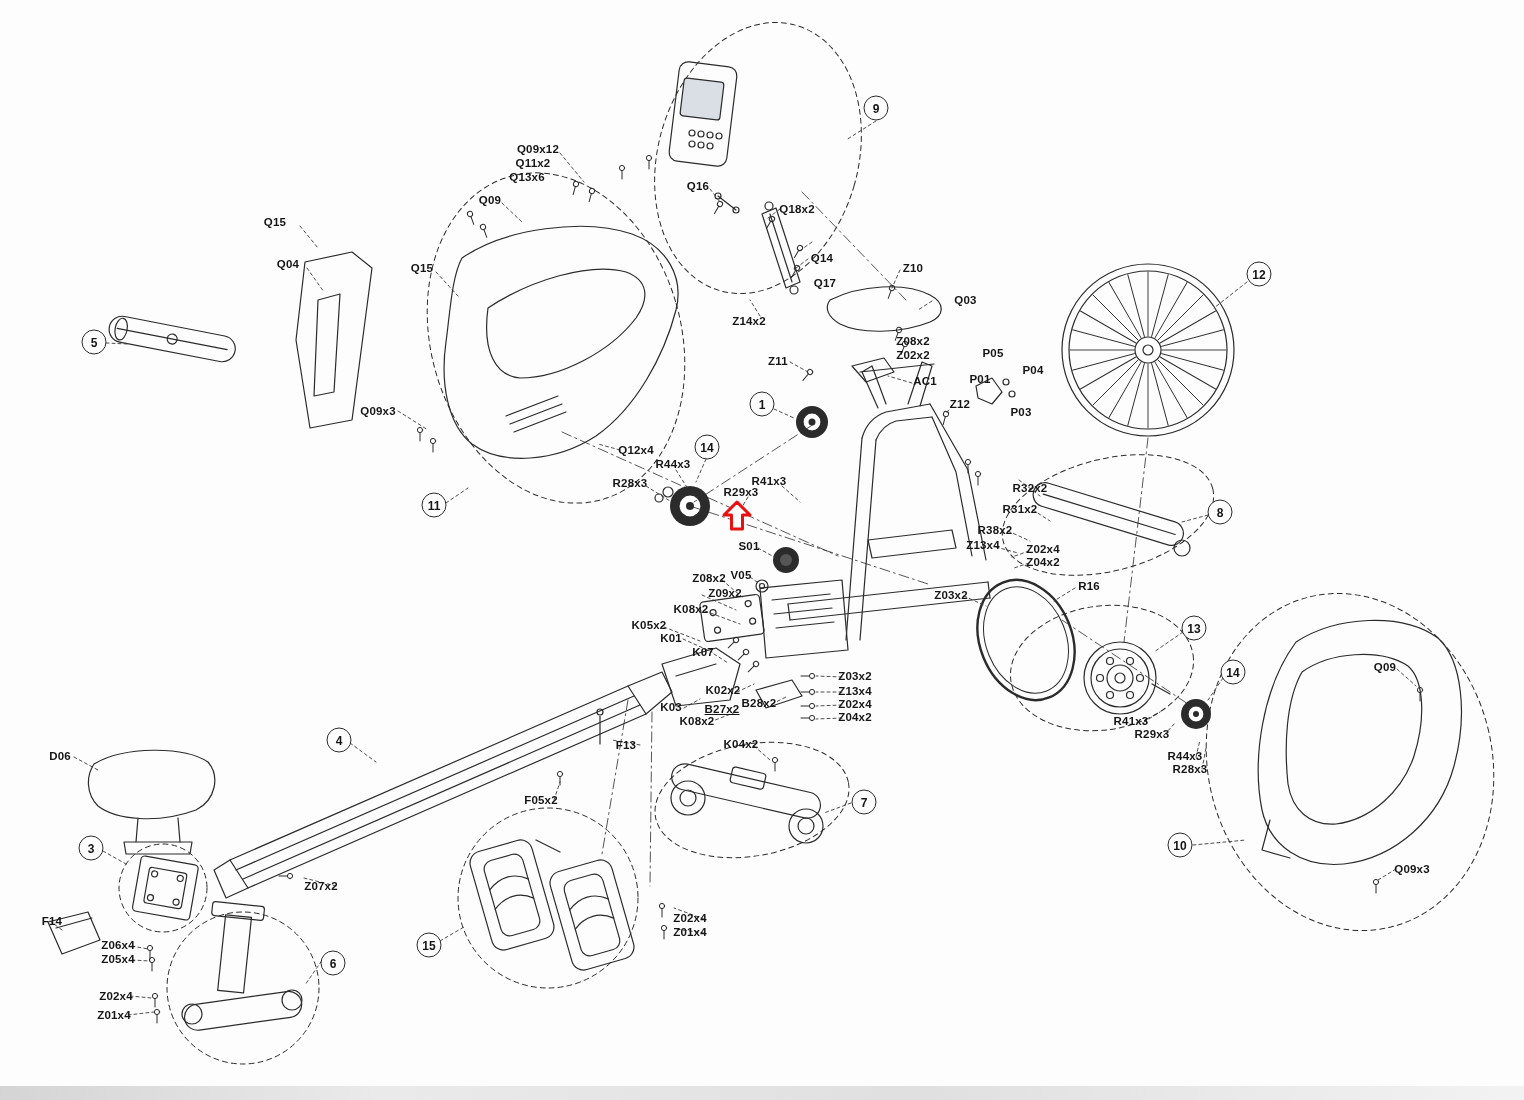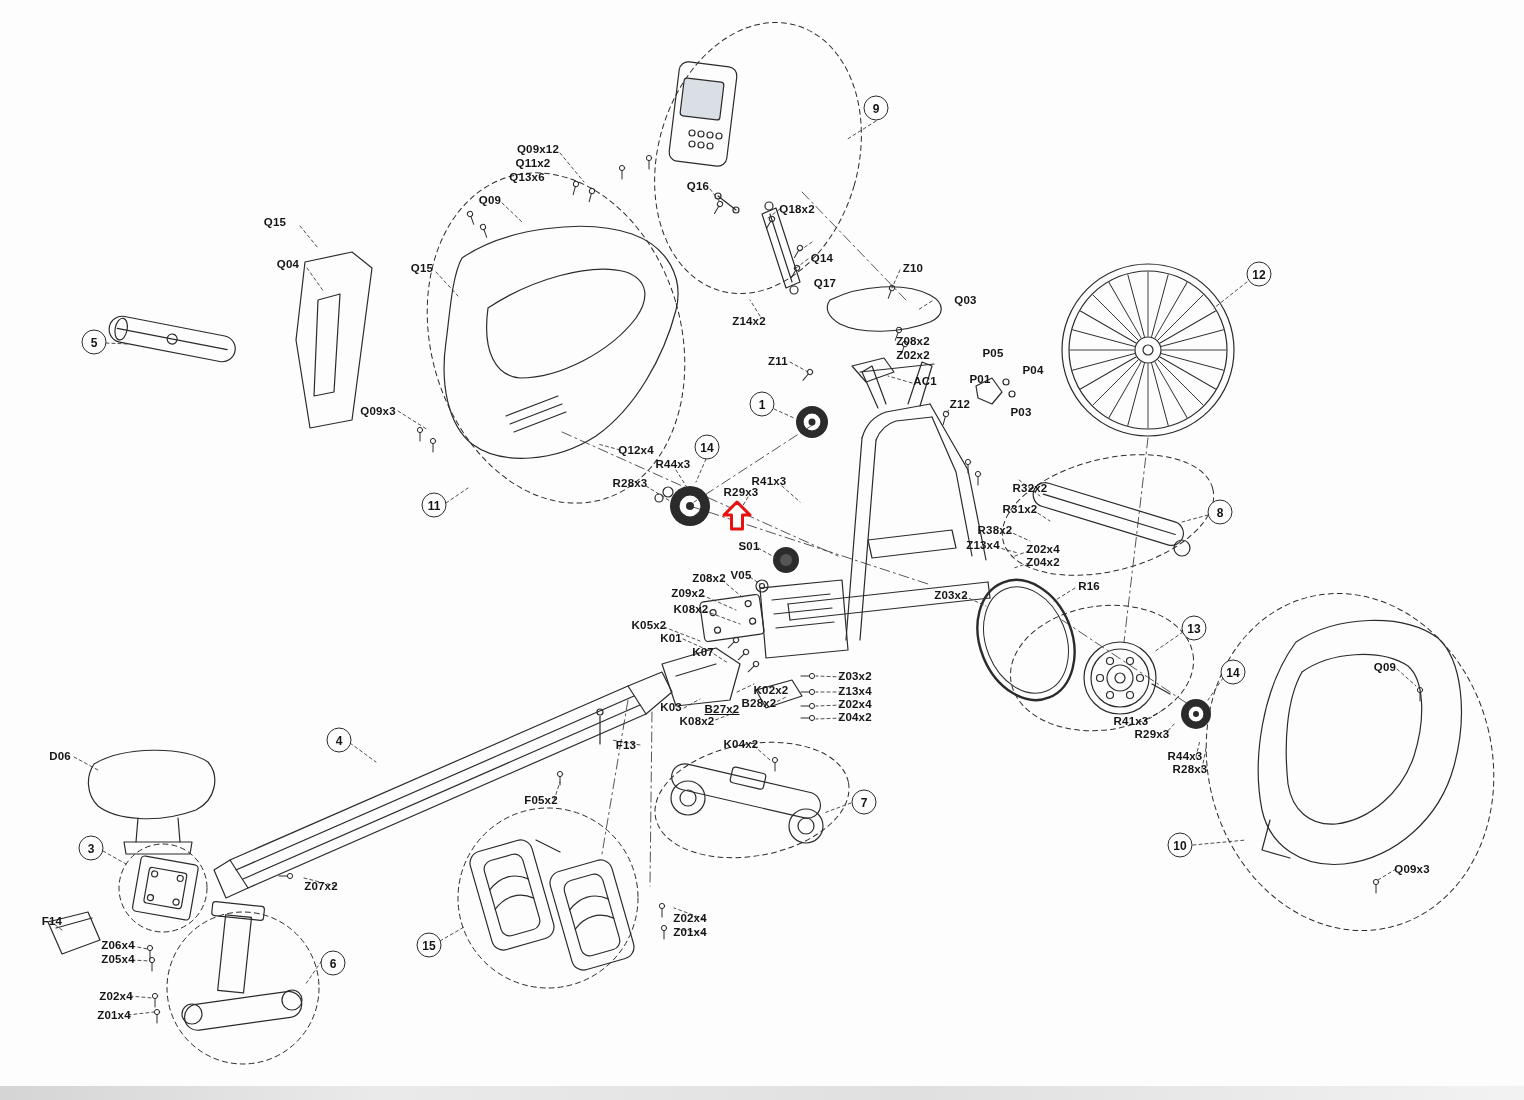--- a/index.html
+++ b/index.html
@@ -398,29 +398,29 @@
       <span class="part-label" style="left: 1005px; top: 488px; margin-left: 25px;">R32x2</span>
       <span class="part-label" style="left: 1020px; top: 509px;">R31x2</span>
       <span class="part-label" style="left: 995px; top: 530px;">R38x2</span>
       <span class="part-label" style="left: 749px; top: 546px;">S01</span>
       <span class="part-label" style="left: 983px; top: 545px;">Z13x4</span>
       <span class="part-label" style="left: 1043px; top: 549px;">Z02x4</span>
       <span class="part-label" style="left: 1043px; top: 562px;">Z04x2</span>
       <span class="part-label" style="left: 741px; top: 575px;">V05</span>
       <span class="part-label" style="left: 709px; top: 578px;">Z08x2</span>
       <span class="part-label" style="left: 1089px; top: 586px;">R16</span>
-      <span class="part-label" style="left: 688px; top: 593px;">Z09x2</span>
+      <span class="part-label" style="left: 725px; top: 593px;">Z09x2</span>
       <span class="part-label" style="left: 951px; top: 595px;">Z03x2</span>
       <span class="part-label" style="left: 691px; top: 609px;">K08x2</span>
       <span class="part-label" style="left: 649px; top: 625px;">K05x2</span>
       <span class="part-label" style="left: 671px; top: 638px;">K01</span>
       <span class="part-label" style="left: 703px; top: 652px;">K07</span>
       <span class="part-label" style="left: 1385px; top: 667px;">Q09</span>
       <span class="part-label" style="left: 855px; top: 676px;">Z03x2</span>
-      <span class="part-label" style="left: 723px; top: 690px; margin-left: 48px;">K02x2</span>
+      <span class="part-label" style="left: 723px; top: 690px;">K02x2</span>
       <span class="part-label" style="left: 855px; top: 691px;">Z13x4</span>
       <span class="part-label" style="left: 759px; top: 703px;">B28x2</span>
       <span class="part-label" style="left: 855px; top: 704px;">Z02x4</span>
       <span class="part-label" style="left: 671px; top: 707px;">K03</span>
       <span class="part-label" style="left: 722px; top: 709px; text-decoration: underline;">B27x2</span>
       <span class="part-label" style="left: 855px; top: 717px;">Z04x2</span>
       <span class="part-label" style="left: 1131px; top: 721px;">R41x3</span>
       <span class="part-label" style="left: 697px; top: 721px;">K08x2</span>
       <span class="part-label" style="left: 1152px; top: 734px;">R29x3</span>
       <span class="part-label" style="left: 626px; top: 745px;">F13</span>

